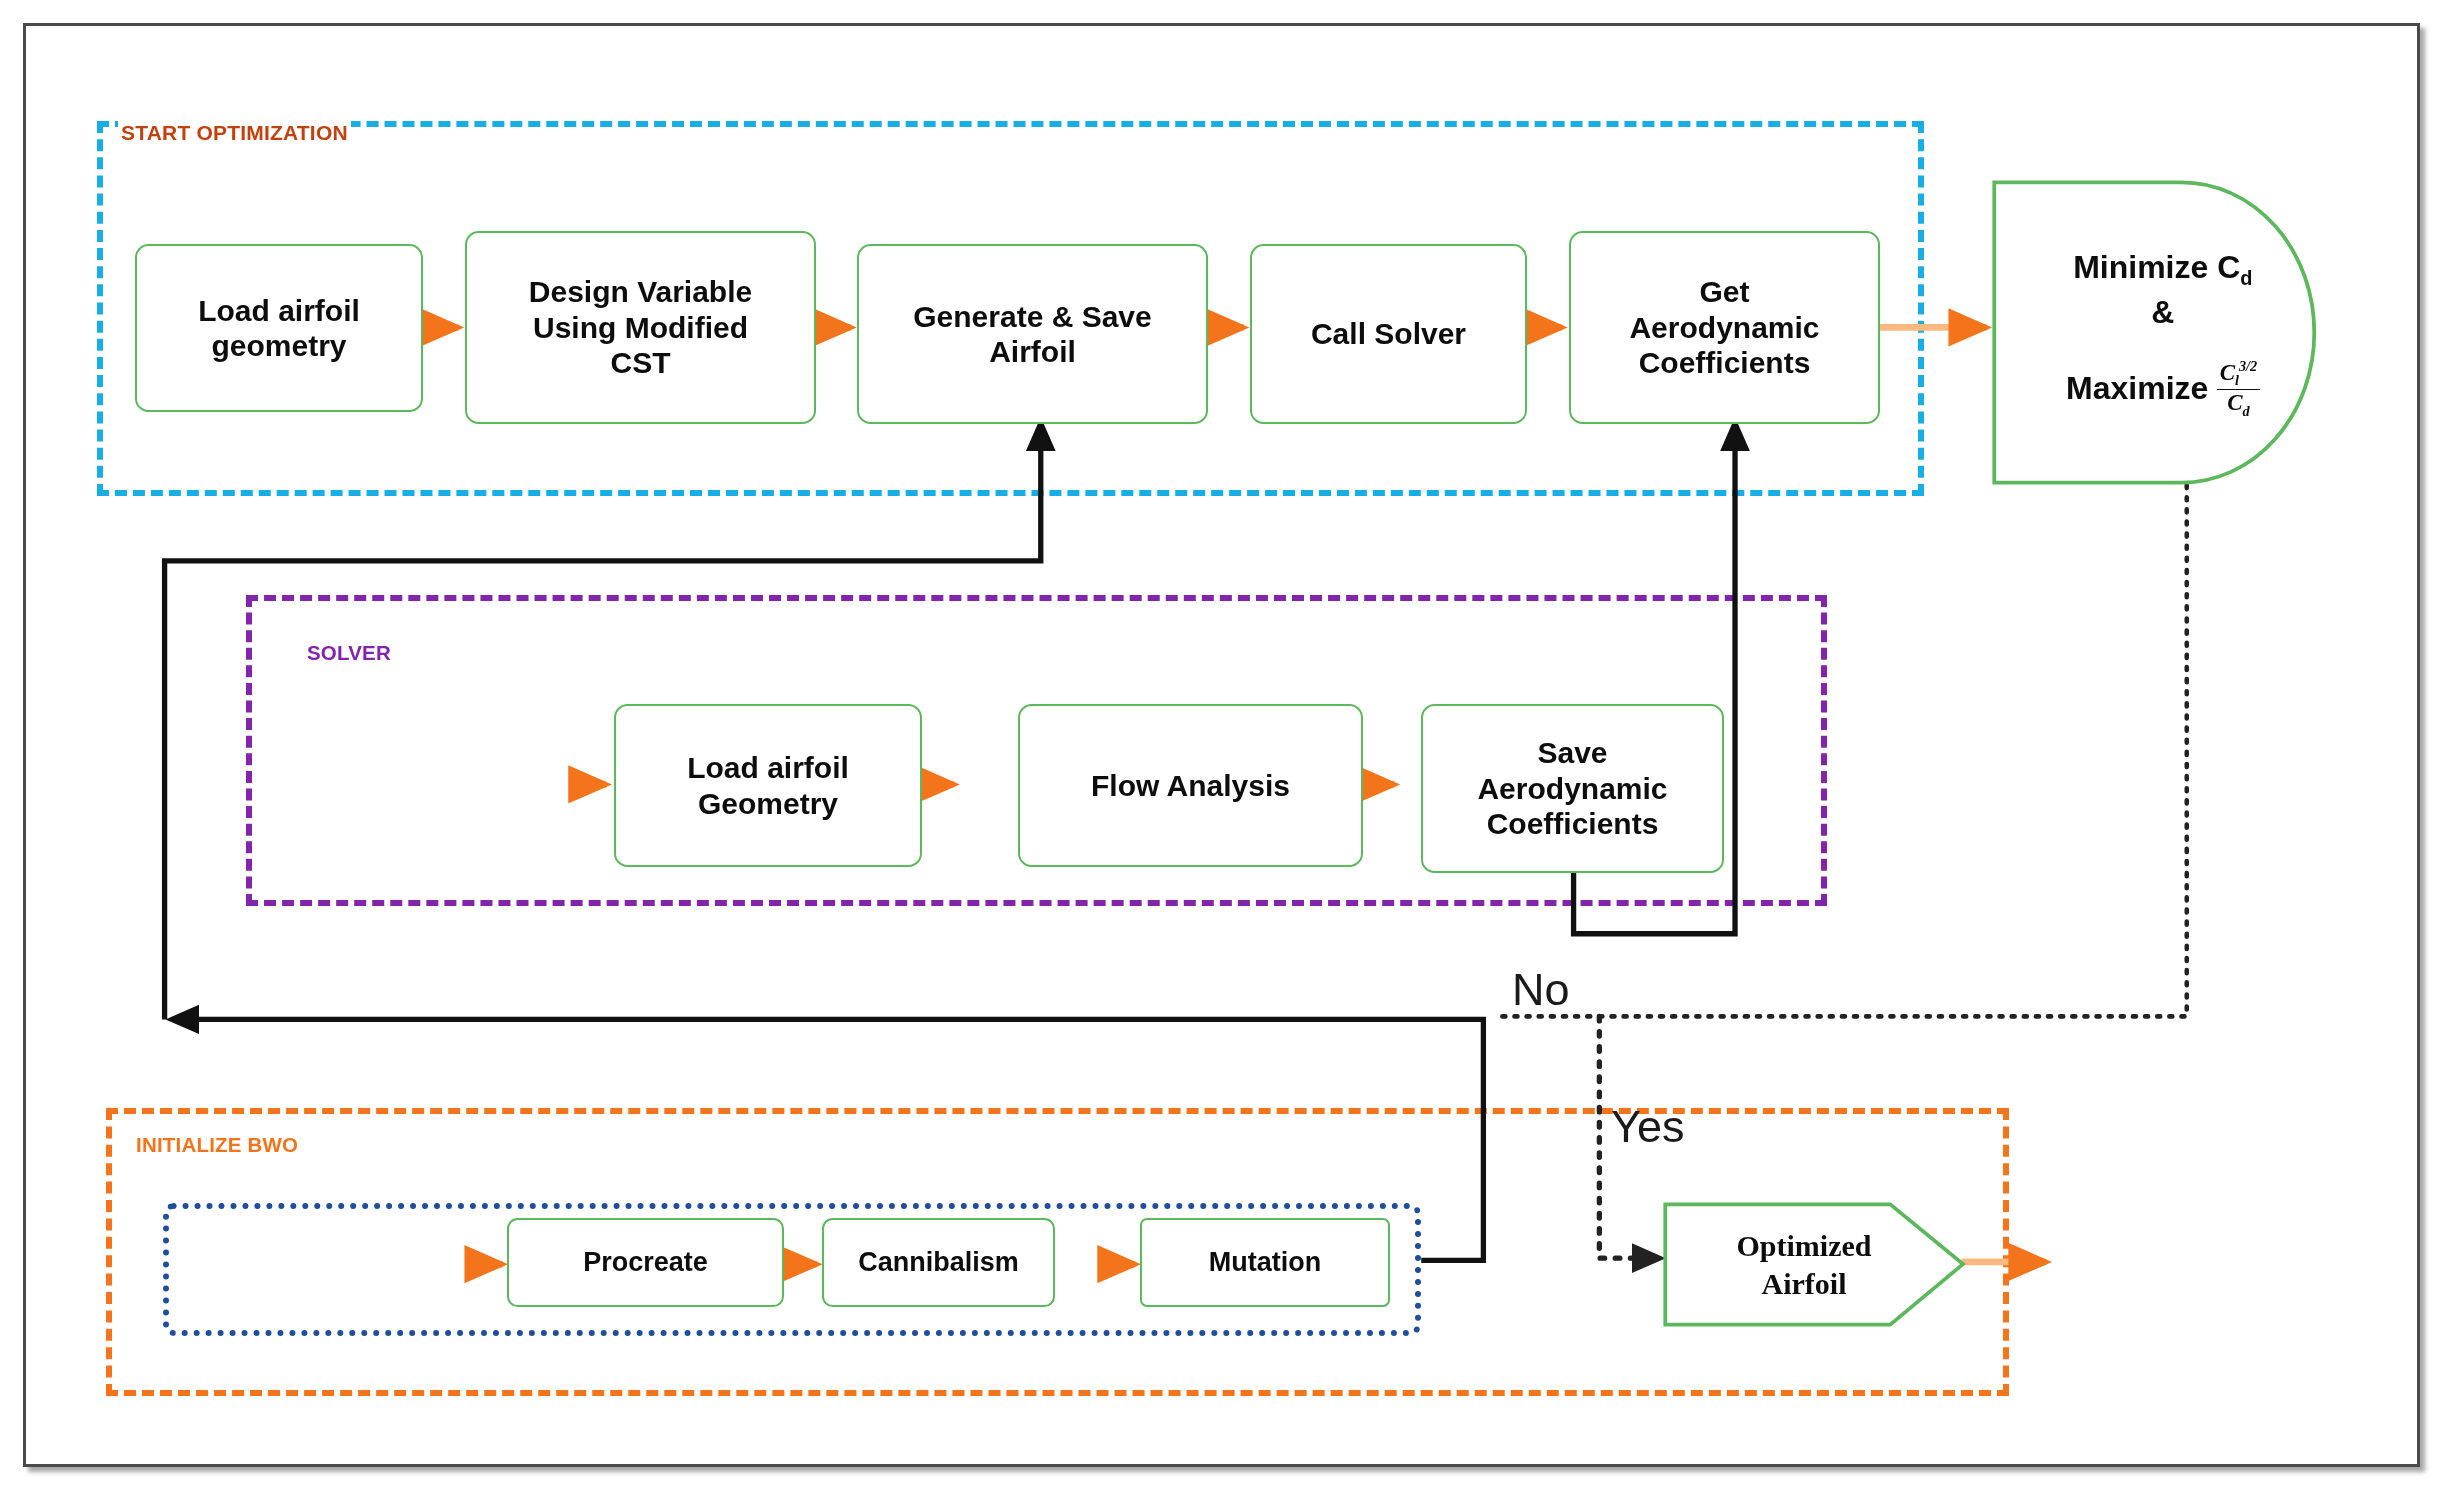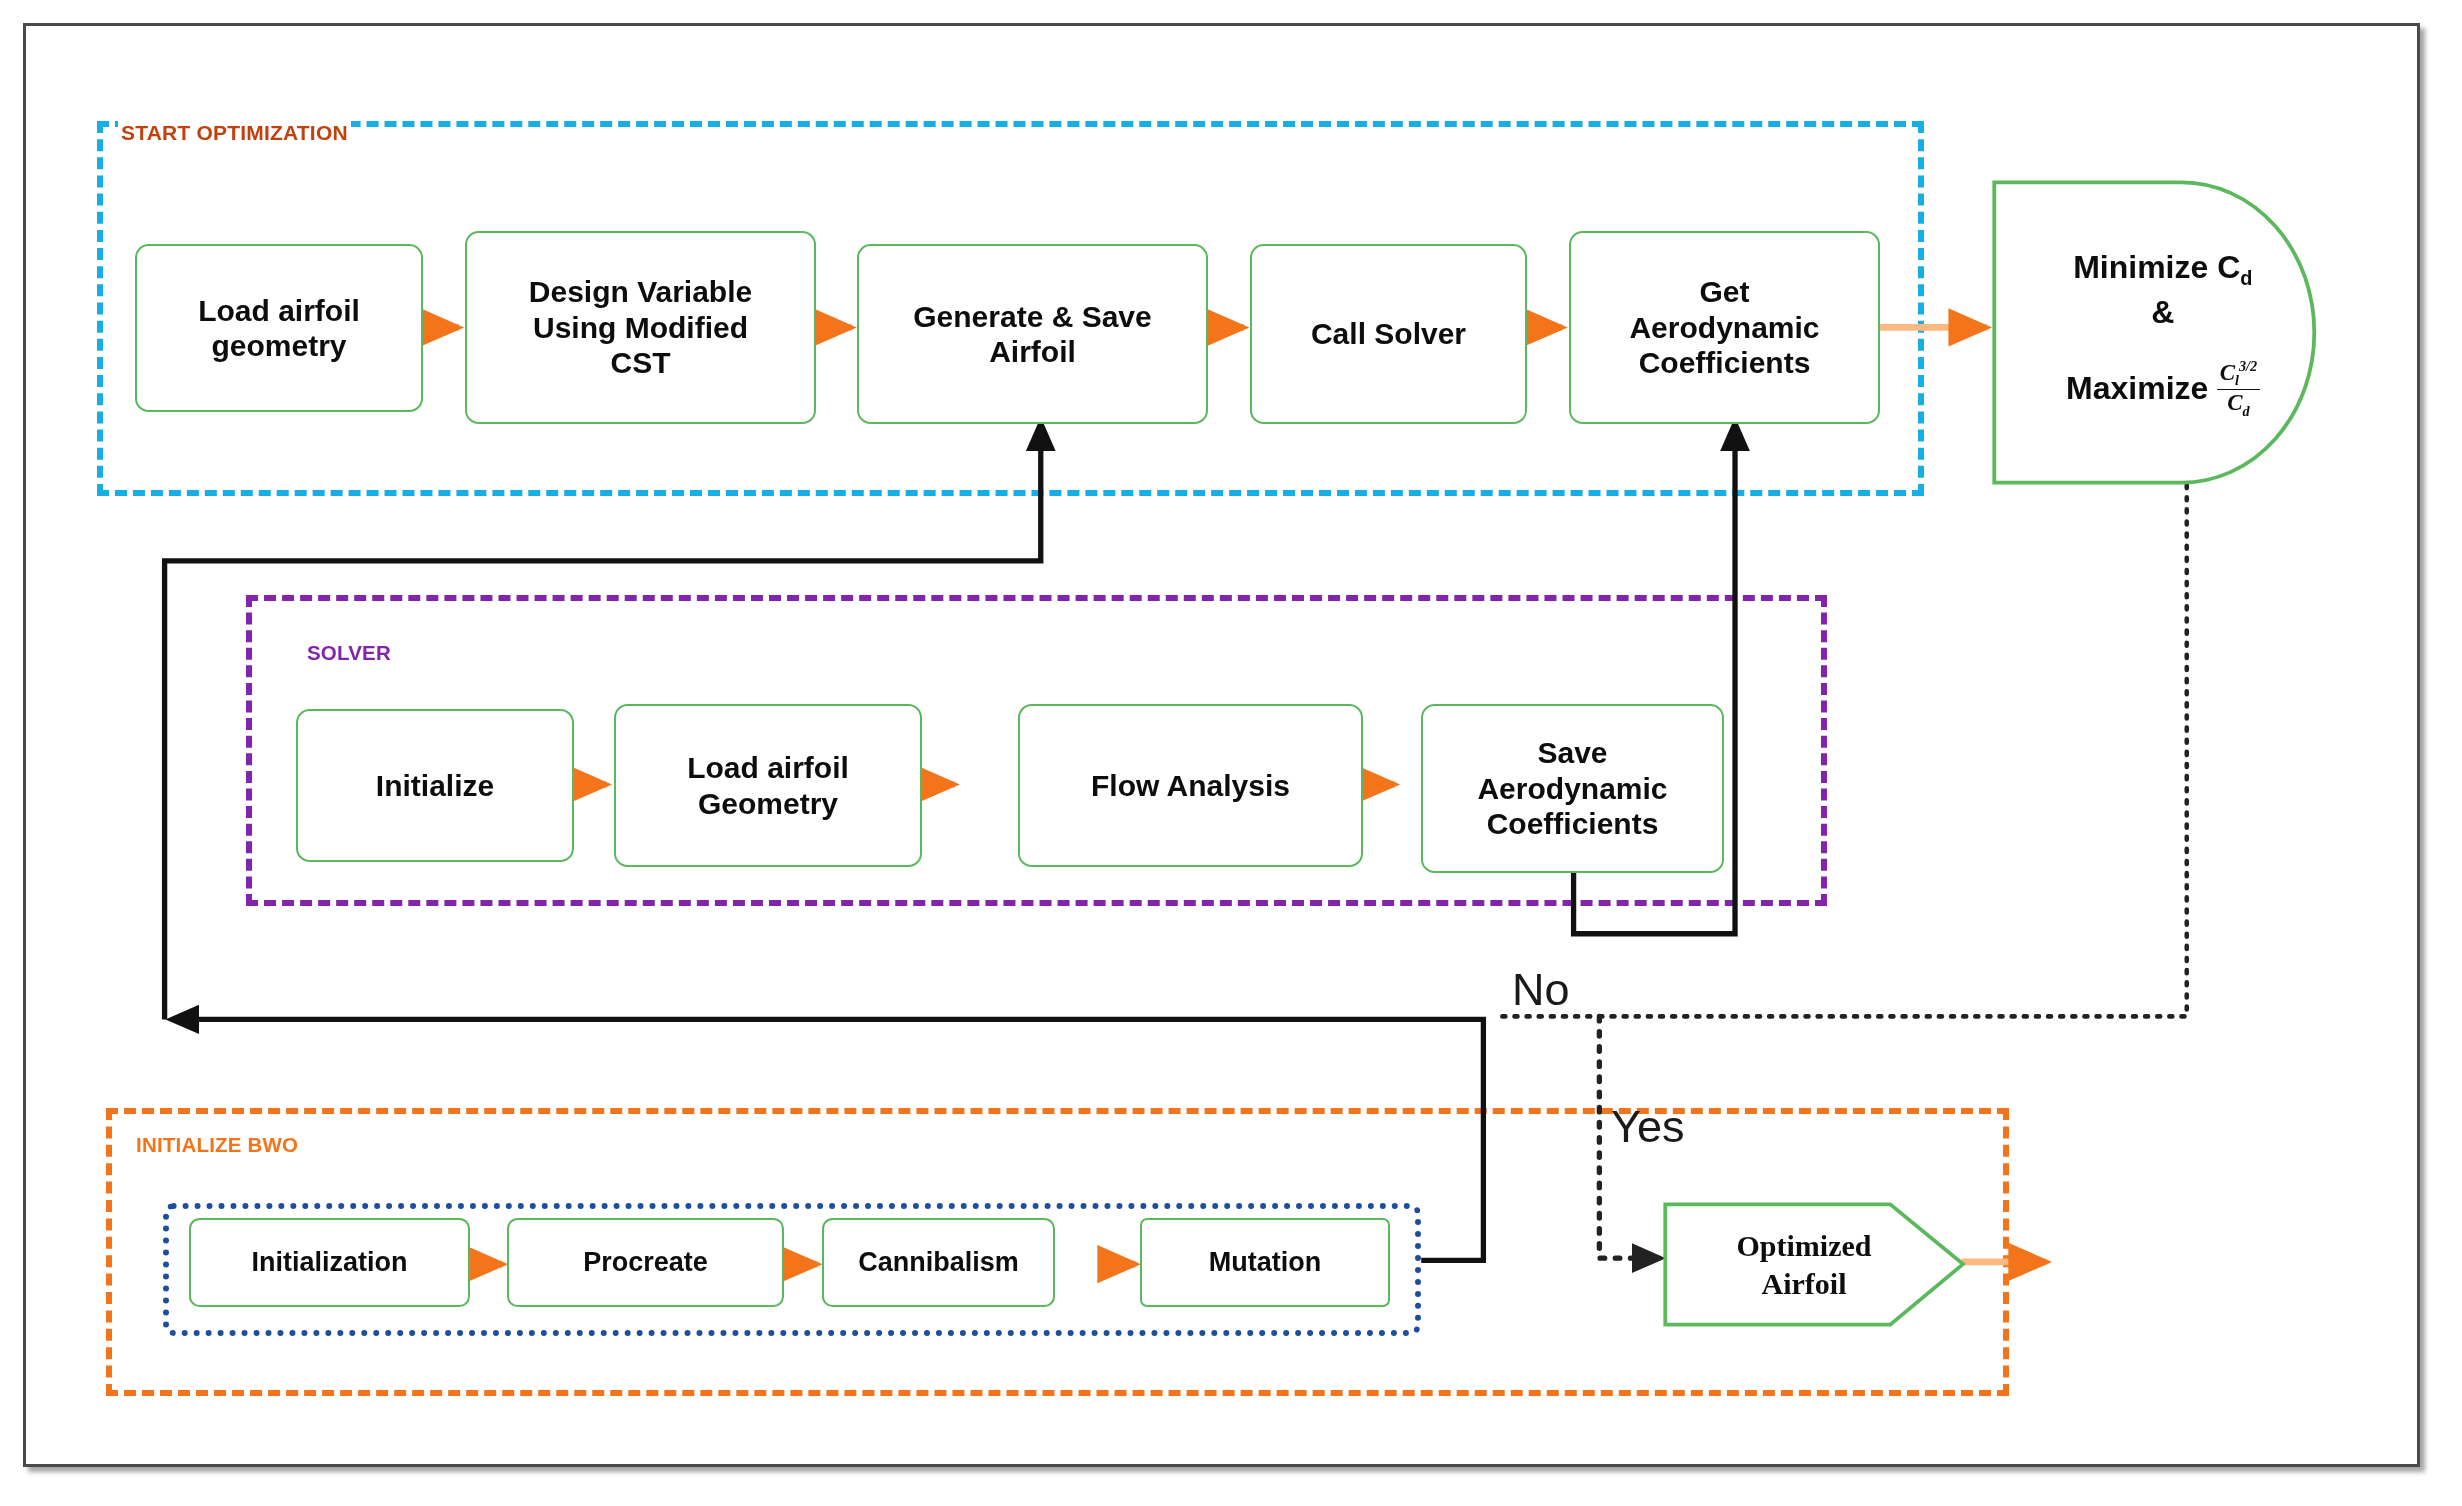--- a/index.html
+++ b/index.html
@@ -193,42 +193,36 @@
             <span>C</span><span class="sub">l</span><span class="sup">3/2</span>
           </span>
           <span class="den">
             <span>C</span><span class="sub">d</span>
           </span>
         </span>
       </div>
     </div>
   </div>
 
-  <div class="pbox" style="left:296px;top:709px;width:278px;height:153px;font-size:30px;">
-    <span style="white-space:pre-line;">Initialize</span>
-  </div>
 
   <div class="pbox" style="left:614px;top:704px;width:308px;height:163px;font-size:30px;">
     <span style="white-space:pre-line;">Load airfoil
 Geometry</span>
   </div>
 
   <div class="pbox" style="left:1018px;top:704px;width:345px;height:163px;font-size:30px;">
     <span style="white-space:pre-line;">Flow Analysis</span>
   </div>
 
   <div class="pbox" style="left:1421px;top:704px;width:303px;height:169px;font-size:30px;">
     <span style="white-space:pre-line;">Save
 Aerodynamic
 Coefficients</span>
   </div>
 
-  <div class="pbox" style="left:189px;top:1218px;width:281px;height:89px;font-size:27px;border-radius:10.6px;">
-    <span style="white-space:pre-line;">Initialization</span>
-  </div>
 
   <div class="pbox" style="left:507px;top:1218px;width:277px;height:89px;font-size:27px;border-radius:10.6px;">
     <span style="white-space:pre-line;">Procreate</span>
   </div>
 
   <div class="pbox" style="left:822px;top:1218px;width:233px;height:89px;font-size:27px;border-radius:10.6px;">
     <span style="white-space:pre-line;">Cannibalism</span>
   </div>
 
   <div class="pbox" style="left:1140px;top:1218px;width:250px;height:89px;font-size:27px;border-radius:7px;">

